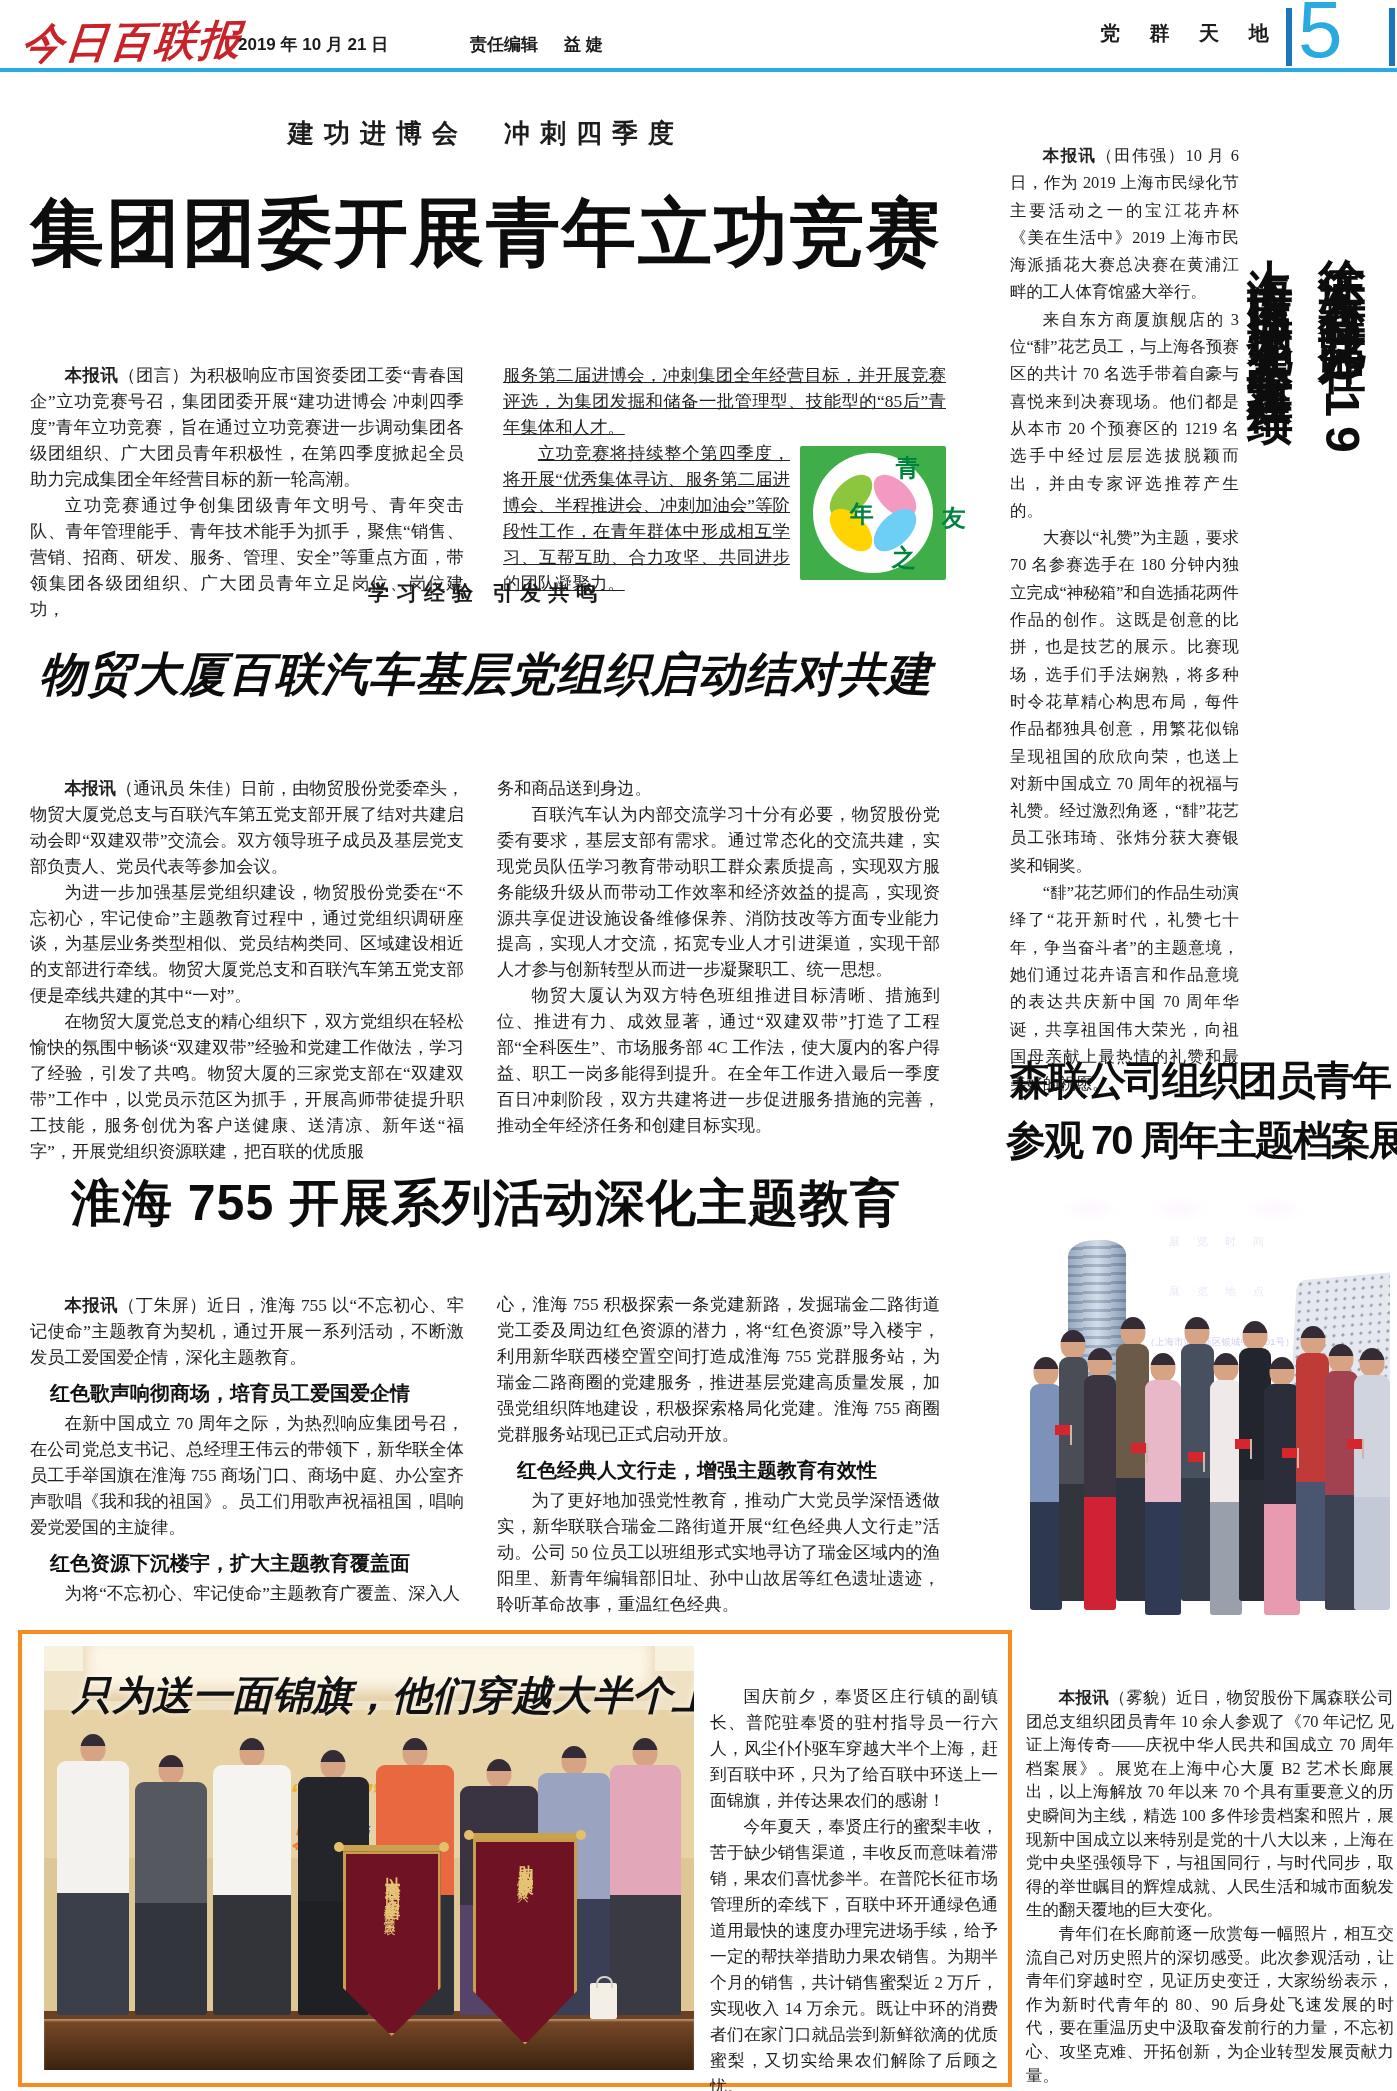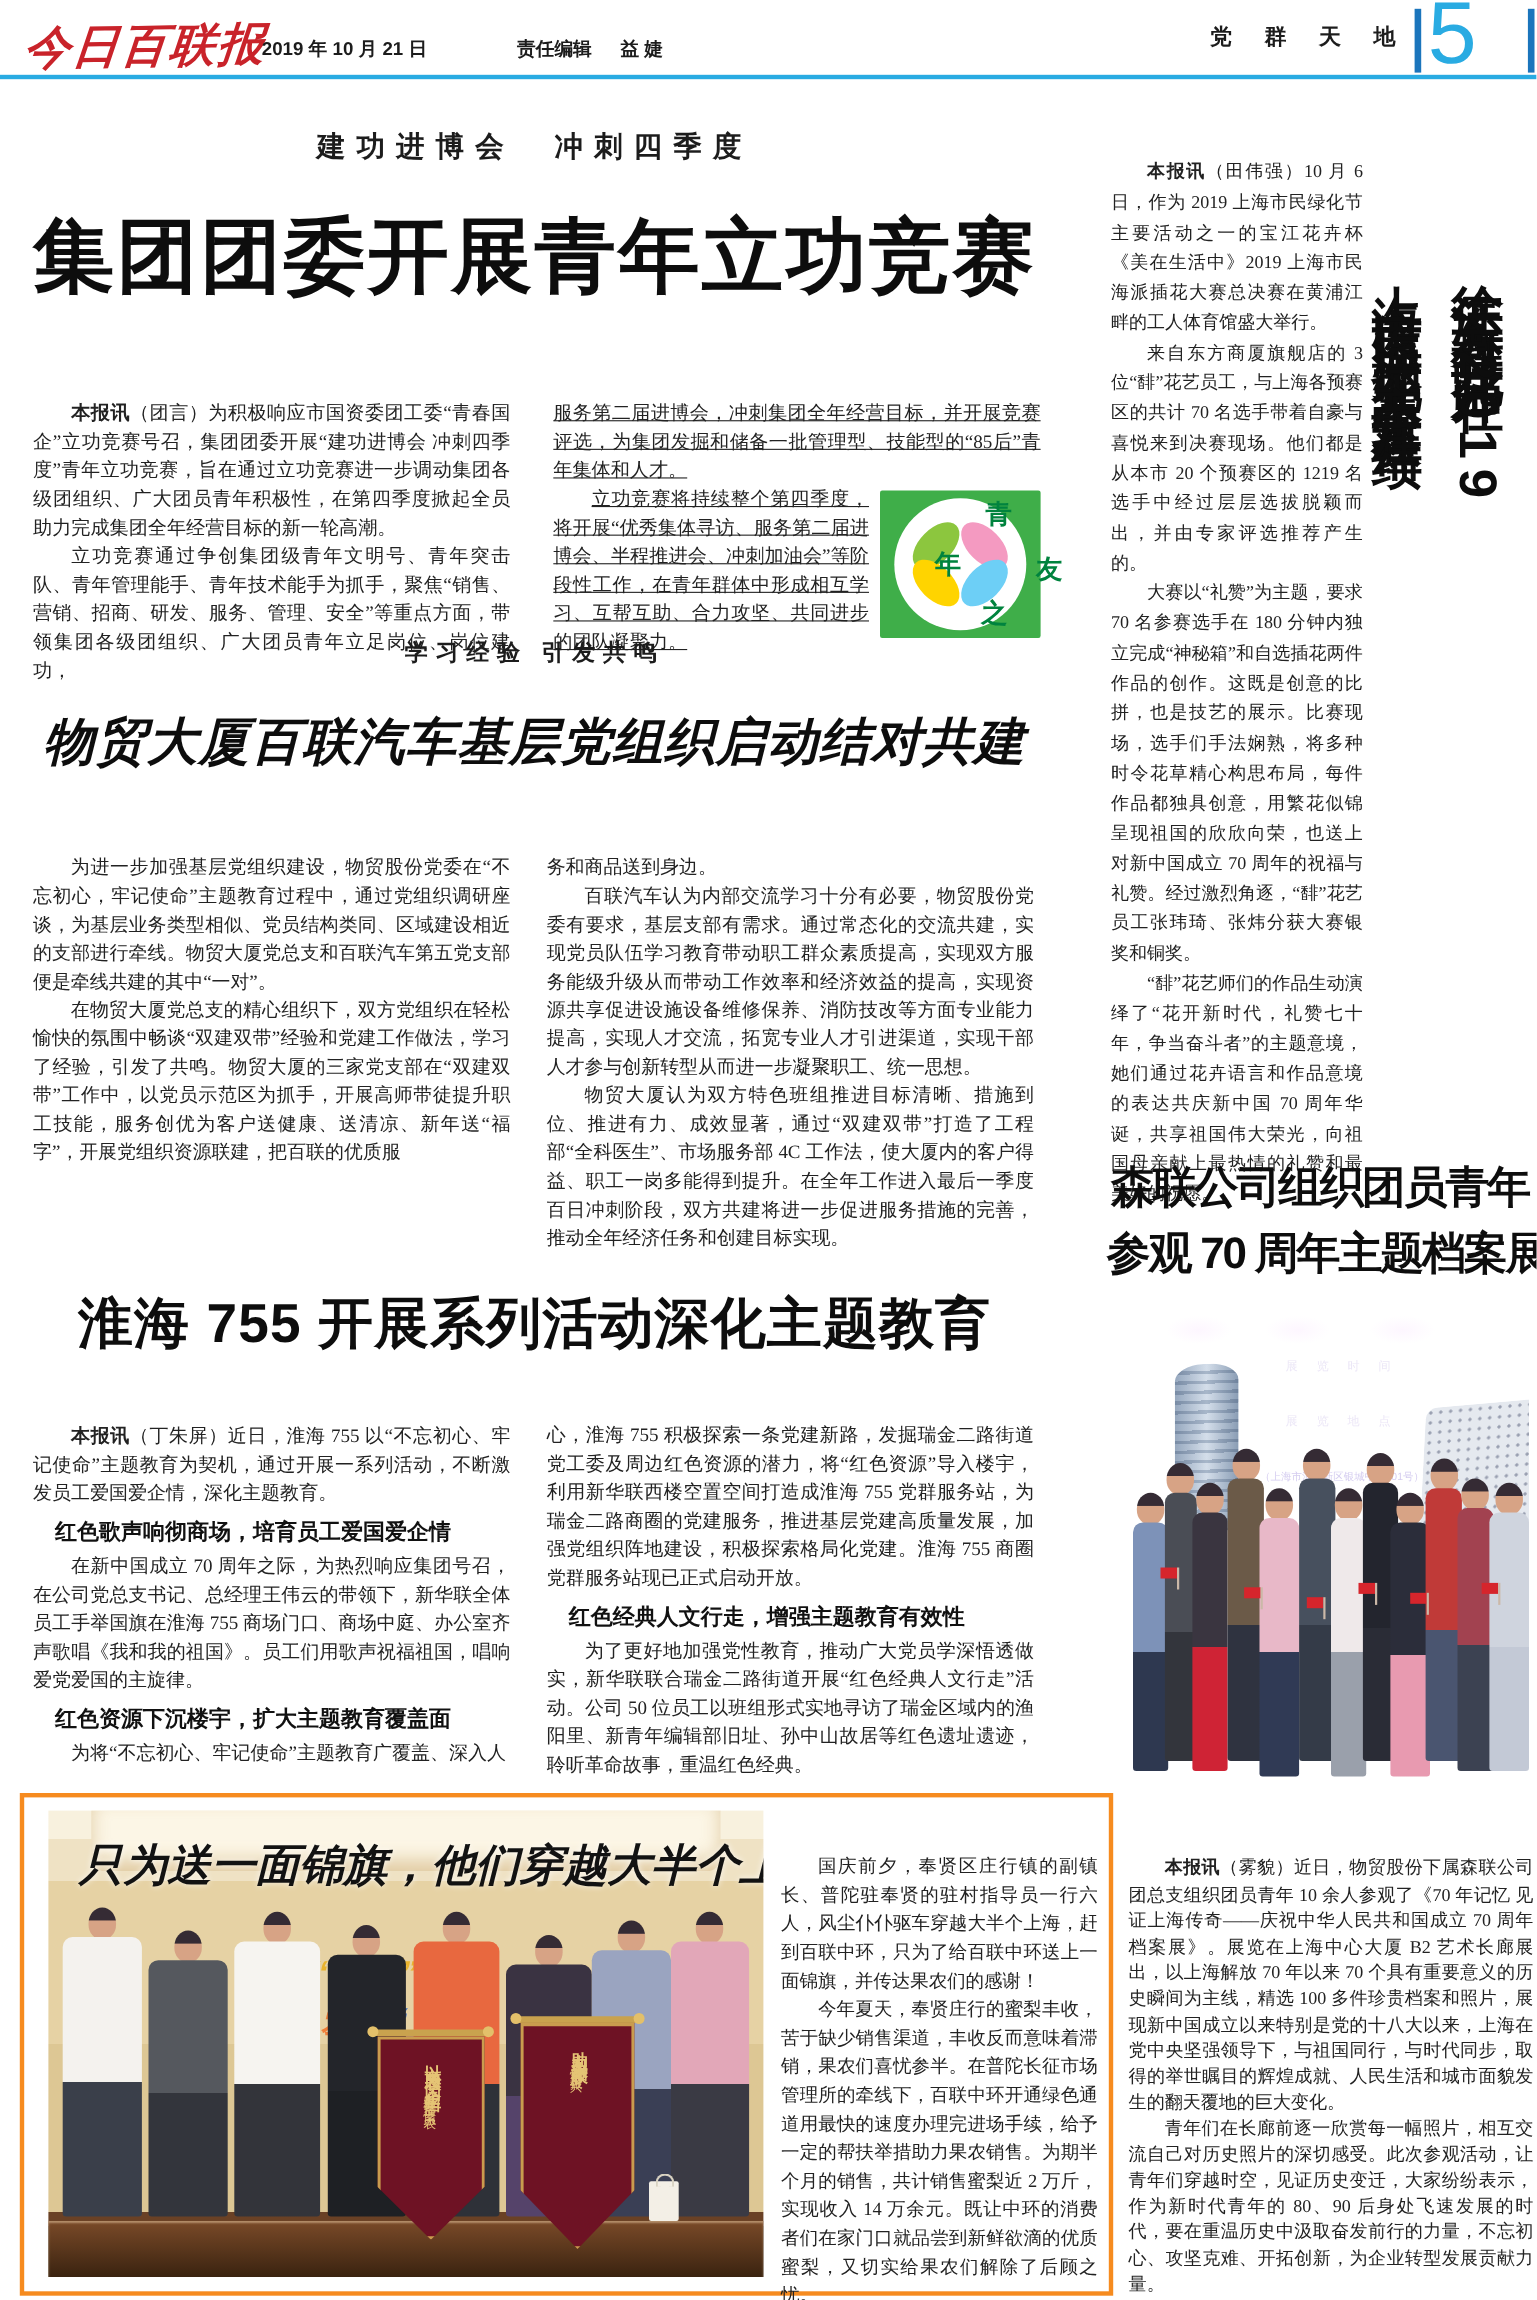--- a/index.html
+++ b/index.html
@@ -177,20 +177,21 @@
           <b class="yf-ch r" data-name="logo-char-right">友</b>
           <b class="yf-ch b" data-name="logo-char-bottom">之</b>
         </span>
       </span><span>立功竞赛将持续整个第四季度，将开展“优秀集体寻访、服务第二届进博会、半程推进会、冲刺加油会”等阶段性工作，在青年群体中形成相互学习、互帮互助、合力攻坚、共同进步的团队凝聚力。</span>
     </p>
   </div>
 
   <div class="kicker a2-kicker" data-name="article2-kicker">学习经验 引发共鸣</div>
   <div class="headline a2-headline" data-name="article2-headline">物贸大厦百联汽车基层党组织启动结对共建</div>
   <div class="body-col a2-c1" data-name="article2-column1">
+      <p class="para" data-name="body-paragraph"><b class="lead">本报讯</b>（通讯员 朱佳）日前，由物贸股份党委牵头，物贸大厦党总支与百联汽车第五党支部开展了结对共建启动会即“双建双带”交流会。双方领导班子成员及基层党支部负责人、党员代表等参加会议。</p>
       <p class="para" data-name="body-paragraph">为进一步加强基层党组织建设，物贸股份党委在“不忘初心，牢记使命”主题教育过程中，通过党组织调研座谈，为基层业务类型相似、党员结构类同、区域建设相近的支部进行牵线。物贸大厦党总支和百联汽车第五党支部便是牵线共建的其中“一对”。</p>
       <p class="para" data-name="body-paragraph">在物贸大厦党总支的精心组织下，双方党组织在轻松愉快的氛围中畅谈“双建双带”经验和党建工作做法，学习了经验，引发了共鸣。物贸大厦的三家党支部在“双建双带”工作中，以党员示范区为抓手，开展高师带徒提升职工技能，服务创优为客户送健康、送清凉、新年送“福字”，开展党组织资源联建，把百联的优质服</p>
     </div>
   <div class="body-col a2-c2" data-name="article2-column2">
       <p class="para cont" data-name="body-paragraph">务和商品送到身边。</p>
       <p class="para" data-name="body-paragraph">百联汽车认为内部交流学习十分有必要，物贸股份党委有要求，基层支部有需求。通过常态化的交流共建，实现党员队伍学习教育带动职工群众素质提高，实现双方服务能级升级从而带动工作效率和经济效益的提高，实现资源共享促进设施设备维修保养、消防技改等方面专业能力提高，实现人才交流，拓宽专业人才引进渠道，实现干部人才参与创新转型从而进一步凝聚职工、统一思想。</p>
       <p class="para" data-name="body-paragraph">物贸大厦认为双方特色班组推进目标清晰、措施到位、推进有力、成效显著，通过“双建双带”打造了工程部“全科医生”、市场服务部 4C 工作法，使大厦内的客户得益、职工一岗多能得到提升。在全年工作进入最后一季度百日冲刺阶段，双方共建将进一步促进服务措施的完善，推动全年经济任务和创建目标实现。</p>
     </div>
 
   <div class="body-col fl-body" data-name="flower-article-body">

